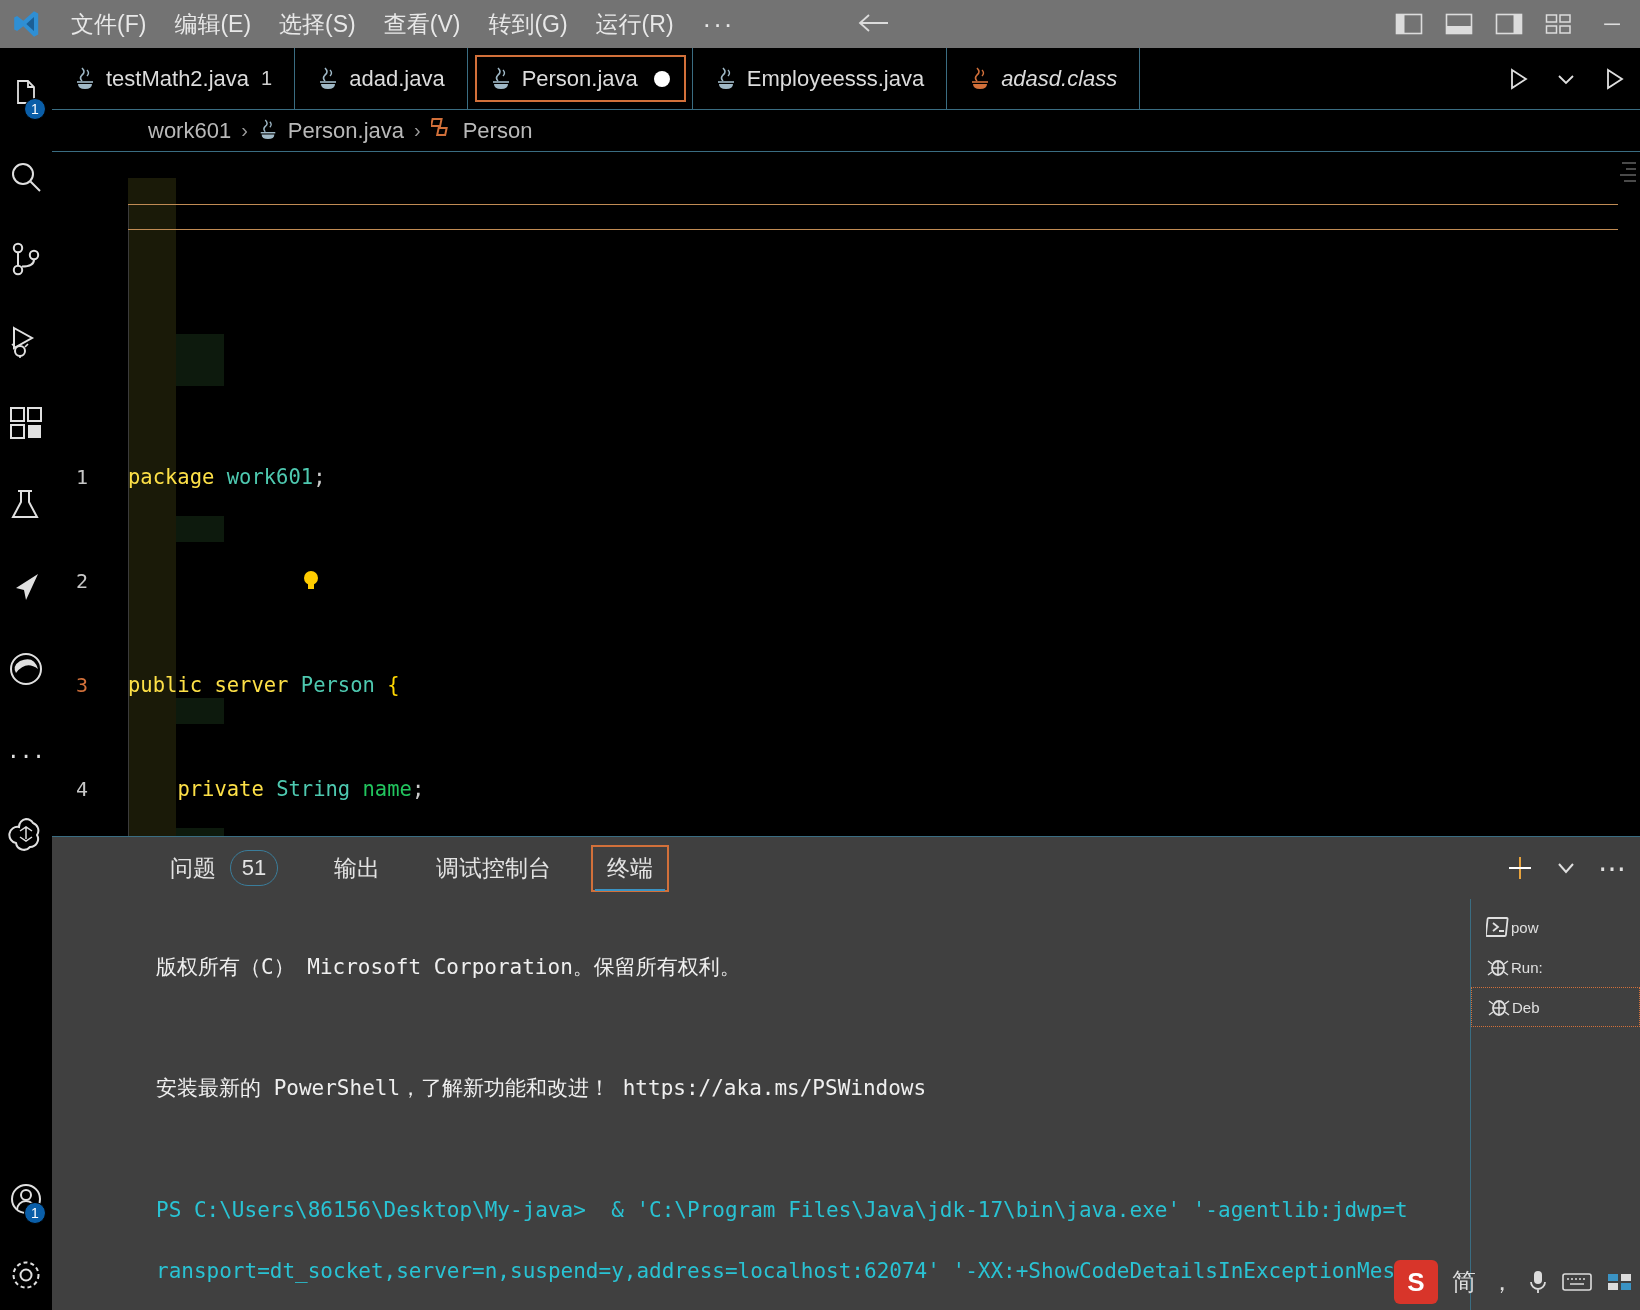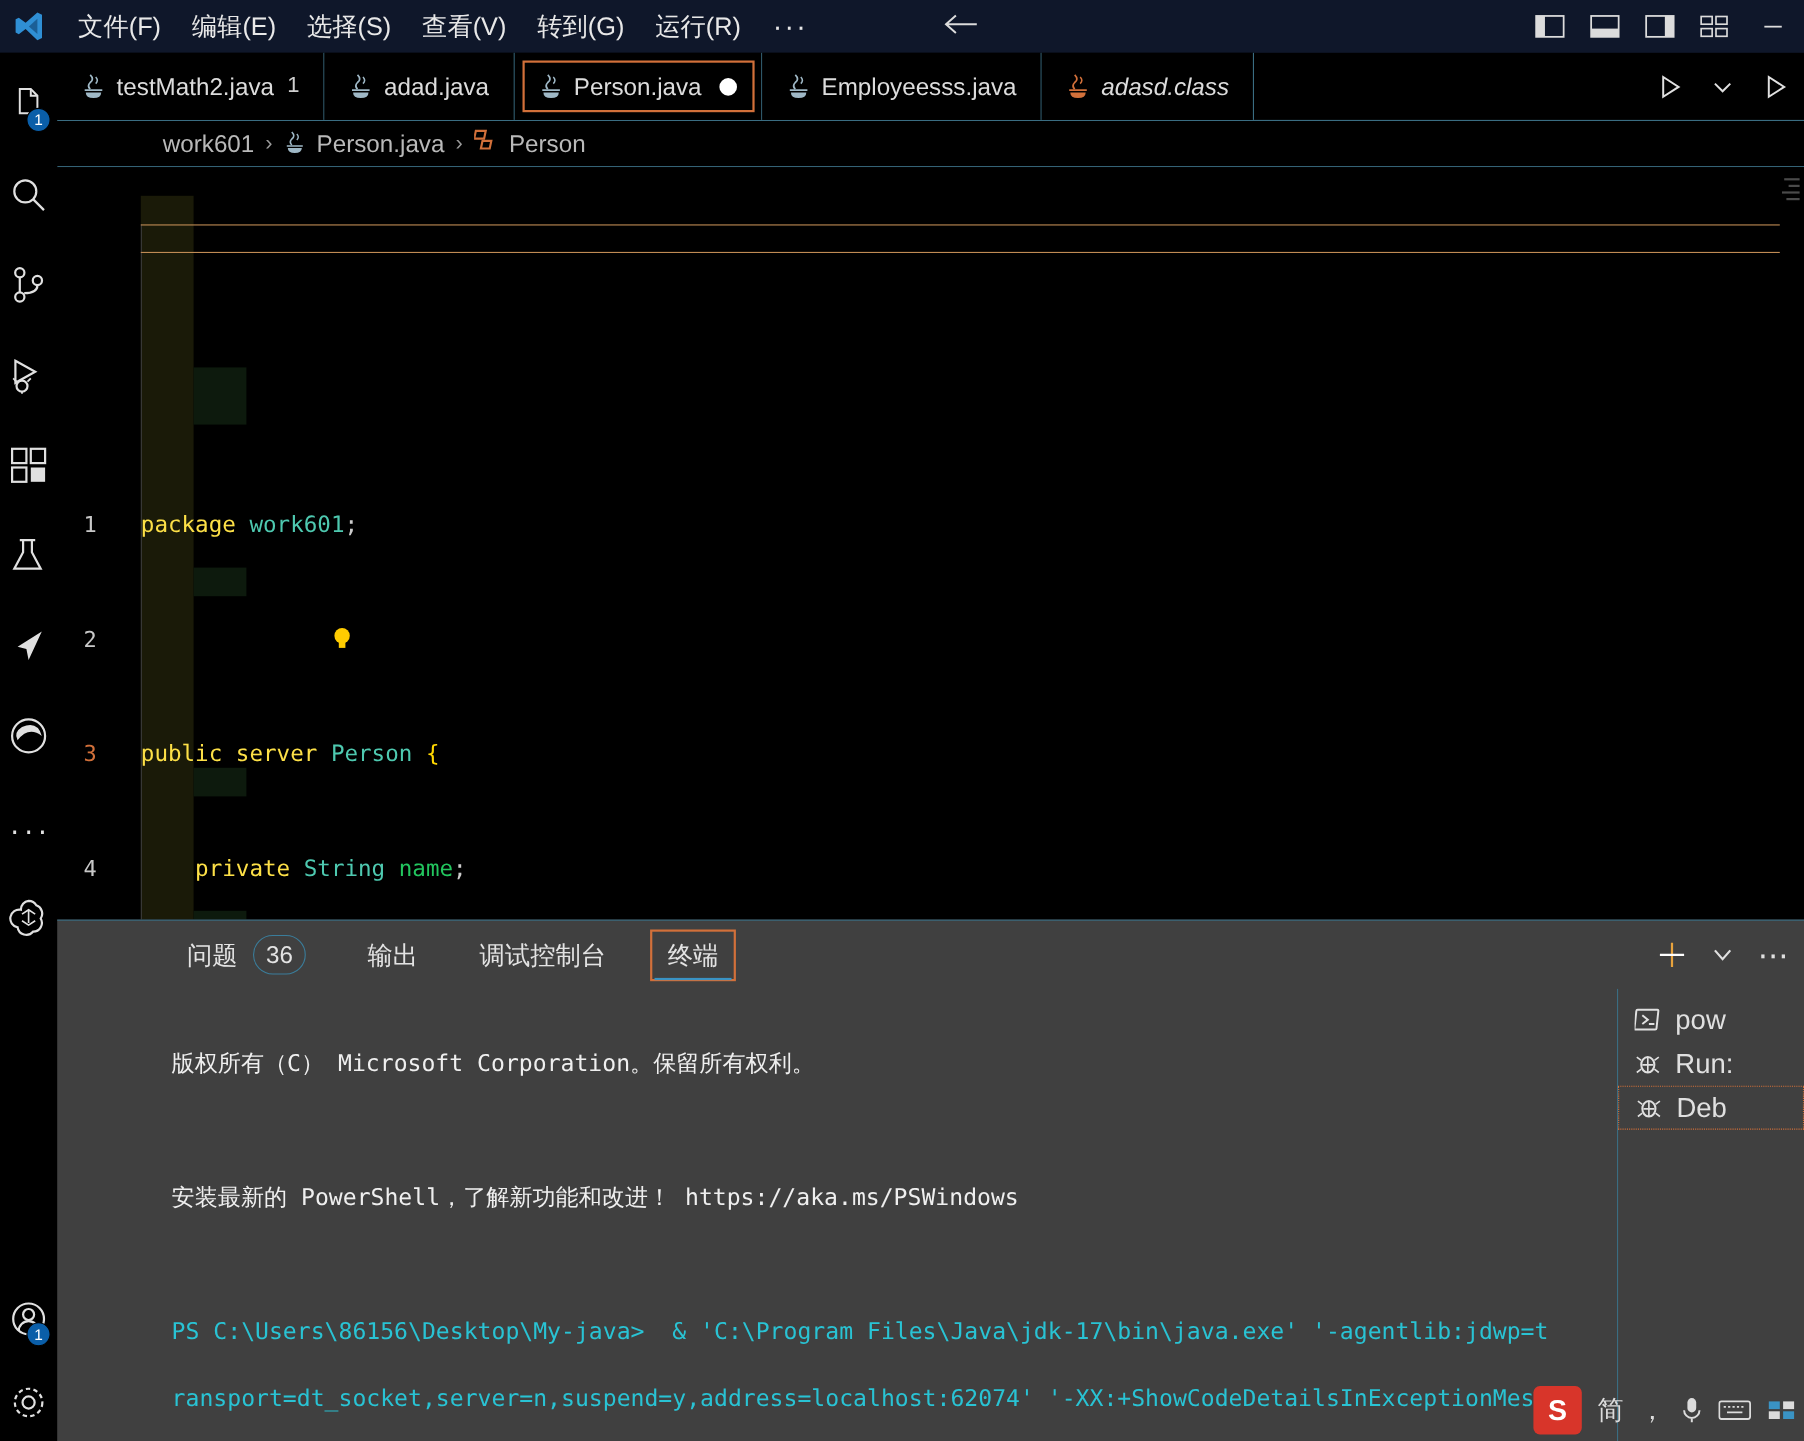--- a/index.html
+++ b/index.html
@@ -7,21 +7,21 @@
   body {
     font-family:"Liberation Sans", sans-serif;
     color:#ccc;
     -webkit-font-smoothing:antialiased;
   }
   .app { width:1640px; height:1310px; position:relative; display:flex; flex-direction:column; background:#000; }
 
   
   .titlebar {
     height:48px; flex:0 0 48px; display:flex; align-items:center;
-    background:#0f172a; position:relative;
+    background:#737373; position:relative;
   }
   .vscode-logo { width:52px; display:flex; align-items:center; justify-content:center; }
   .menu { display:flex; align-items:center; gap:2px; margin-left:6px; }
   .menu-item {
     font-size:23px; color:#e8e8e8; padding:4px 13px; white-space:nowrap;
     font-family:"Liberation Sans", sans-serif;
   }
   .menu-dots { font-size:26px; color:#e8e8e8; padding:0 14px; letter-spacing:2px; }
   .tb-back { margin-left:108px; font-size:30px; color:#dcdcdc; }
   .tb-right { position:absolute; right:0; top:0; height:48px; display:flex; align-items:center; gap:0; }
@@ -123,21 +123,21 @@
   .term-out {
     flex:1; padding:22px 0 0 104px; overflow:hidden;
     font-family:"DejaVu Sans Mono","Liberation Mono", monospace;
     font-size:21px; line-height:30.5px; white-space:pre; color:#e8e8e8;
   }
   .t-cyan { color:#29c3d4; }
   .t-white { color:#efefef; }
   .t-blank { height:30px; }
 
   .term-list { width:170px; flex:0 0 170px; border-left:1px solid #3a6d82; padding-top:8px; }
-  .tl-item { display:flex; align-items:center; gap:12px; height:40px; padding-left:14px; font-size:25px; color:#e0e0e0; white-space:nowrap; overflow:hidden; }
+  .tl-item { display:flex; align-items:center; height:40px; padding-left:14px; font-size:15px; color:#e0e0e0; white-space:nowrap; overflow:hidden; }
   .tl-item.sel { border:1px dotted #d2703a; }
   .tl-ico { width:26px; height:26px; flex:0 0 26px; display:flex; align-items:center; justify-content:center; }
 
   
   .tray { position:absolute; right:0; bottom:0; height:56px; display:flex; align-items:center; gap:14px; padding-right:6px; }
   .tray-s { width:44px; height:44px; background:#d8352a; border-radius:6px; display:flex; align-items:center; justify-content:center; color:#fff; font-size:26px; font-weight:bold; }
   .tray-ico { color:#dcdcdc; display:flex; align-items:center; justify-content:center; }
 </style>
 </head>
 <body>
@@ -485,21 +485,21 @@
           <div class="mm-line" style="top:22px; width:16px;"></div>
           <div class="mm-line" style="top:28px; width:12px;"></div>
         </div>
       </div>
 
       <div class="panel">
         <div class="panel-tabs">
 
           <div class="ptab">
             <span>问题</span>
-            <span class="pbadge">36</span>
+            <span class="pbadge">51</span>
           </div>
 
           <div class="ptab">
             <span>输出</span>
           </div>
 
           <div class="ptab">
             <span>调试控制台</span>
           </div>
 

